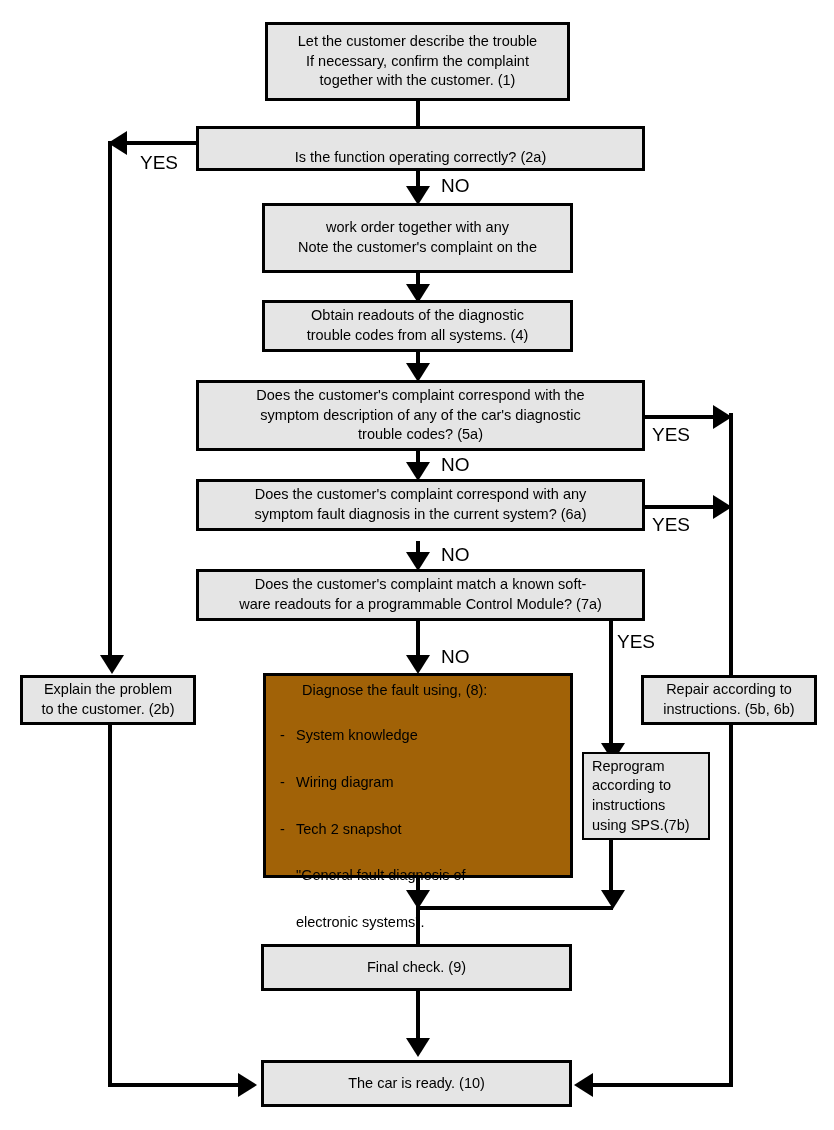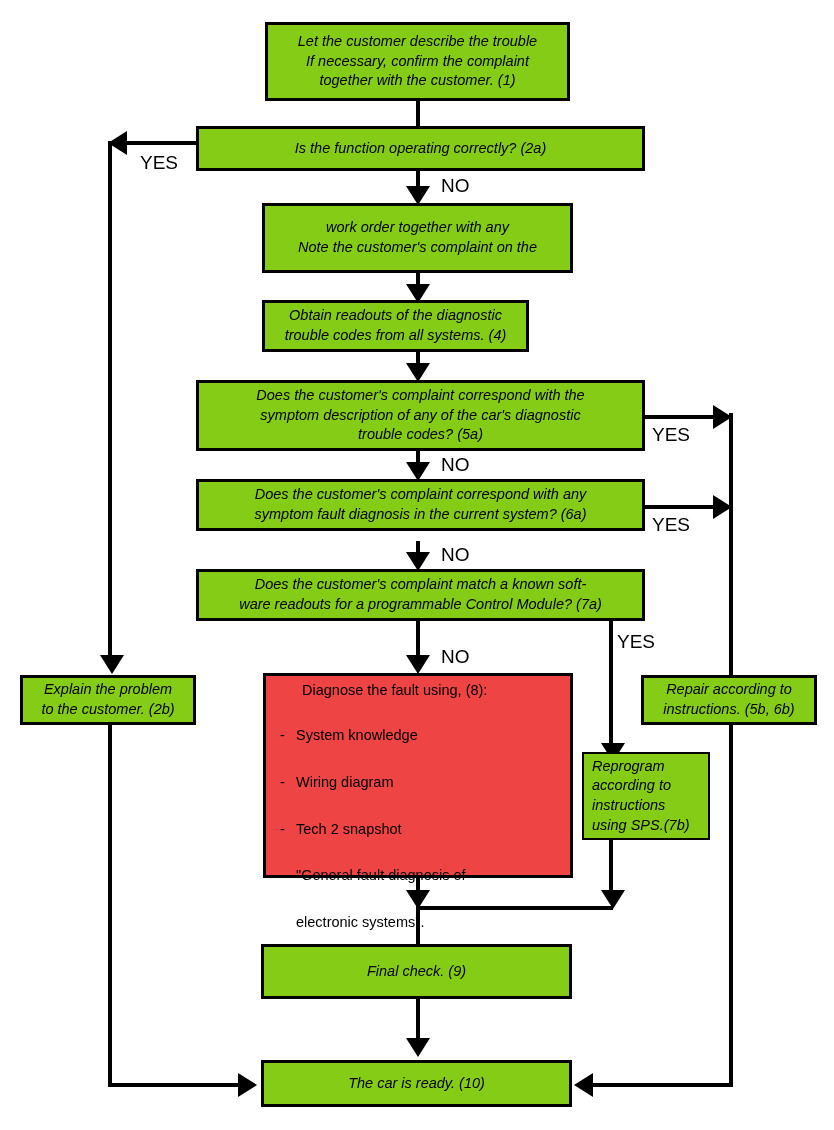--- a/index.html
+++ b/index.html
@@ -12,30 +12,29 @@
     width: 834px;
     height: 1130px;
     background: #ffffff;
     font-family: "Liberation Sans", sans-serif;
     overflow: hidden;
   }
   .box {
     position: absolute;
     box-sizing: border-box;
     border: 3px solid #000000;
-    background: #84cc16;
+    background: #e5e5e5;
     display: flex;
     align-items: center;
     justify-content: center;
     text-align: center;
     font-size: 14.5px;
     line-height: 1.35;
     color: #000000;
     z-index: 3;
-    font-style: italic;
   }
   .box.thin { border-width: 2px; }
   .box.left-align {
     justify-content: flex-start;
     text-align: left;
   }
   .label {
     position: absolute;
     font-size: 19px;
     color: #000000;
@@ -77,21 +76,21 @@
     font-size: 14.5px;
     line-height: 1.5;
   }
   .bullets li { white-space: nowrap; margin-top: 25px; }
   .bullet-dash { display: inline-block; width: 16px; }
   .diag-title { margin-bottom: 2px; padding-left: 22px; }
   .stack-box {
     position: absolute;
     box-sizing: border-box;
     border: 3px solid #000000;
-    background: #ef4444;
+    background: #a16207;
     z-index: 3;
     display: flex;
     flex-direction: column;
   }
   .stack-top {
     box-sizing: border-box;
     flex: 1;
     display: flex;
     flex-direction: column;
     justify-content: center;
@@ -177,32 +176,32 @@
   <div class="arrow-r" style="left:238px; top:1073px;"></div>
 
   <div class="box" style="left:265px; top:22px; width:305px; height:79px;">
     <span class="inner-pad">
       <span class="wrapline">Let the customer describe the trouble</span>
       <span class="wrapline">If necessary, confirm the complaint</span>
       <span class="wrapline">together with the customer. (1)</span>
     </span>
   </div>
 
-  <div class="box" style="left:196px; top:126px; width:449px; height:45px;">
+  <div class="box" style="left:196px; top:126px; width:449px; height:45px;align-items:flex-end;">
     <span>Is the function operating correctly?   (2a)</span>
   </div>
 
   <div class="box" style="left:262px; top:203px; width:311px; height:70px;">
     <span class="inner-pad">
       <span class="wrapline">work order together with any</span>
       <span class="wrapline">Note the customer's complaint on the</span>
     </span>
   </div>
 
-  <div class="box" style="left:262px; top:300px; width:267px; height:52px;">
+  <div class="box" style="left:262px; top:300px; width:311px; height:52px;">
     <span class="inner-pad">
       <span class="wrapline">Obtain readouts of the diagnostic</span>
       <span class="wrapline">trouble codes from all systems. (4)</span>
     </span>
   </div>
 
   <div class="box" style="left:196px; top:380px; width:449px; height:71px;">
     <span class="inner-pad">
       <span class="wrapline">Does the customer's complaint correspond with the</span>
       <span class="wrapline">symptom description of any of the car's diagnostic</span>
@@ -257,21 +256,21 @@
         <li><span class="bullet-dash">-</span><span>"General fault diagnosis of</span></li>
         <li><span class="bullet-dash"></span><span>electronic systems".</span></li>
       </ul>
     </div>
     <div class="stack-div"></div>
     <div class="stack-bot">
       <span>Repair the fault.</span>
     </div>
   </div>
 
-  <div class="box" style="left:261px; top:944px; width:311px; height:55px;">
+  <div class="box" style="left:261px; top:944px; width:311px; height:47px;">
     <span>Final check. (9)</span>
   </div>
 
   <div class="box" style="left:261px; top:1060px; width:311px; height:47px;">
     <span>The car is ready. (10)</span>
   </div>
 
   <div class="label" style="left:140px; top:152px;">YES</div>
   <div class="label" style="left:441px; top:175px;">NO</div>
   <div class="label" style="left:652px; top:424px;">YES</div>

